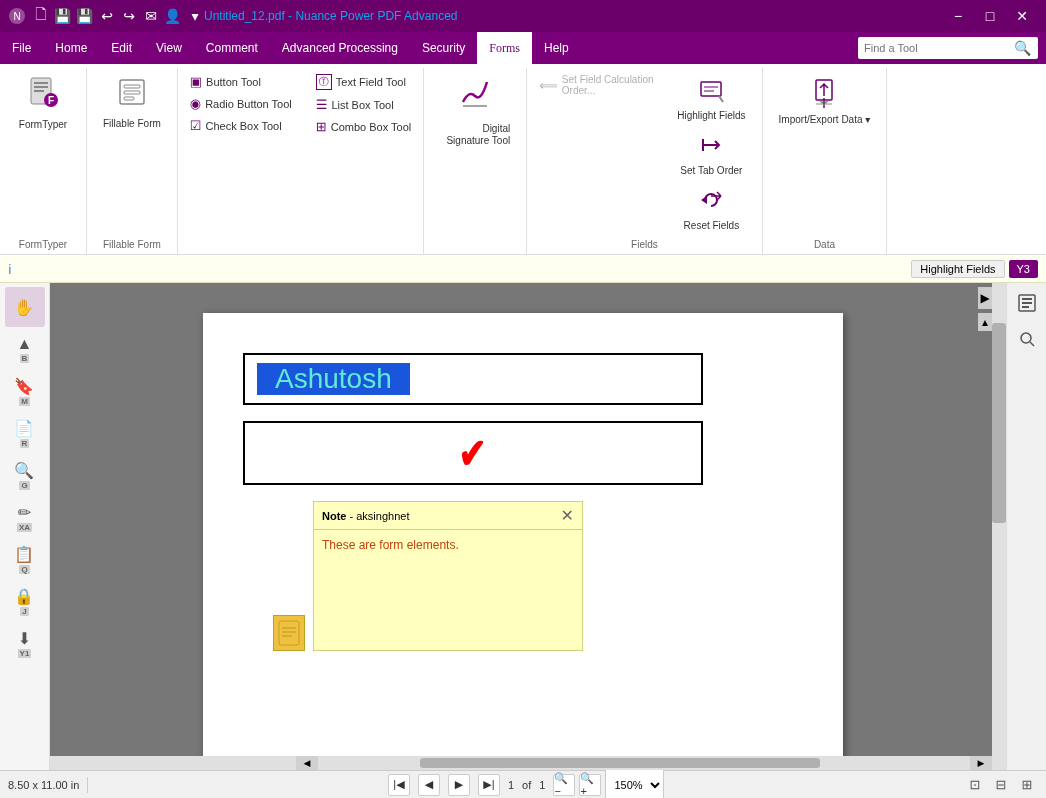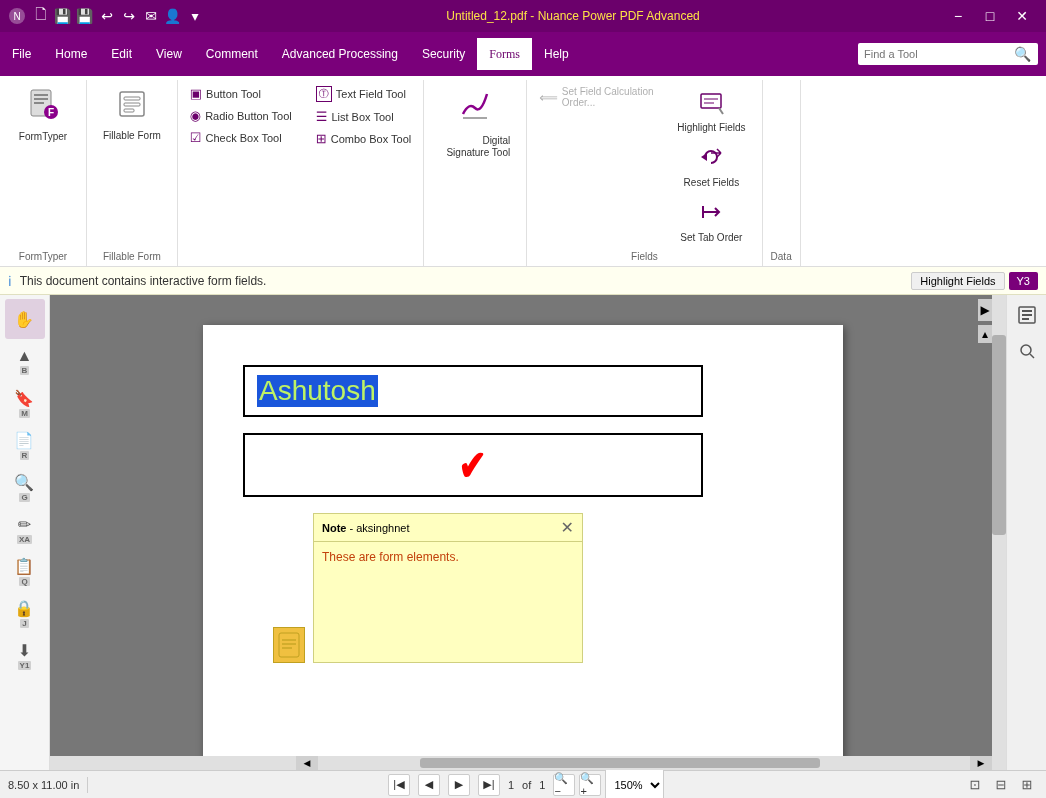--- a/index.html
+++ b/index.html
@@ -13,28 +13,28 @@
       display: flex;
       align-items: center;
       justify-content: space-between;
       padding: 0 8px;
       flex-shrink: 0;
     }
     .title-bar-left { display: flex; align-items: center; gap: 6px; }
     .title-bar-logo { width: 18px; height: 18px; background: transparent; display: flex; align-items: center; justify-content: center; }
     .title-bar-actions { display: flex; gap: 4px; }
     .title-bar-action { width: 18px; height: 18px; background: transparent; color: white; cursor: pointer; display: flex; align-items: center; justify-content: center; font-size: 14px; }
-    .title-bar-title { flex: 1; text-align: center; font-size: 12px; color: #fde047; }
+    .title-bar-title { flex: 1; font-size: 12px; color: #0ea5e9; }
     .title-bar-controls { display: flex; }
     .title-bar-btn { width: 32px; height: 32px; display: flex; align-items: center; justify-content: center; color: white; cursor: pointer; font-size: 14px; }
 
     
     .menu-bar {
       background: #7a007a;
-      height: 44px;
+      height: 32px;
       display: flex;
       align-items: center;
       flex-shrink: 0;
     }
     .menu-item {
       color: white;
       padding: 6px 12px;
       cursor: pointer;
       font-size: 12px;
       height: 32px;
@@ -207,22 +207,22 @@
       padding: 8px 12px;
       font-size: 28px;
       display: flex;
       align-items: center;
       margin-bottom: 16px;
       width: 460px;
     }
     .pdf-text-field .normal-text { color: #000; }
     .pdf-text-field .selected-text {
       background: #1a56db;
-      color: #bef264;
-      padding: 0 2px;
+      color: #5eead4;
+      padding: 0 18px;
     }
 
     .pdf-checkbox-field {
       border: 2px solid #000;
       height: 64px;
       display: flex;
       align-items: center;
       justify-content: center;
       margin-bottom: 16px;
       width: 460px;
@@ -534,50 +534,62 @@
               <rect x="7" y="10" width="14" height="2" fill="#6b006b" opacity="0.5"></rect>
               <rect x="7" y="14" width="10" height="2" fill="#6b006b" opacity="0.5"></rect>
               <path d="M22 20 L26 26" stroke="#888" stroke-width="2"></path>
             </svg>
           </div>
           <span style="font-size:10px;">Highlight Fields</span>
         </div>
         <div class="ribbon-btn-large" style="min-width:50px;">
           <div>
             <svg width="28" height="28" viewBox="0 0 28 28">
+              <path d="M6 14 L22 14" stroke="#6b006b" stroke-width="2"></path>
+              <path d="M18 10 L22 14 L18 18" stroke="#6b006b" stroke-width="2" fill="none"></path>
+              <path d="M6 8 L6 20" stroke="#6b006b" stroke-width="2"></path>
+            </svg>
+          </div>
+          <span style="font-size:10px;">Set Tab Order</span>
+        </div>
+        <div class="ribbon-btn-large" style="min-width:50px;">
+          <div>
+            <svg width="28" height="28" viewBox="0 0 28 28">
               <path d="M8 14 A6 6 0 1 1 14 20" fill="none" stroke="#6b006b" stroke-width="2"></path>
               <polygon points="4,14 10,10 10,18" fill="#6b006b"></polygon>
               <path d="M20 6 L24 10 M24 10 L20 14 M24 10 L14 10" stroke="#6b006b" stroke-width="1.5" fill="none"></path>
             </svg>
           </div>
           <span style="font-size:10px;">Reset Fields</span>
         </div>
-        <div class="ribbon-btn-large" style="min-width:50px;">
-          <div>
-            <svg width="28" height="28" viewBox="0 0 28 28">
-              <path d="M6 14 L22 14" stroke="#6b006b" stroke-width="2"></path>
-              <path d="M18 10 L22 14 L18 18" stroke="#6b006b" stroke-width="2" fill="none"></path>
-              <path d="M6 8 L6 20" stroke="#6b006b" stroke-width="2"></path>
-            </svg>
-          </div>
-          <span style="font-size:10px;">Set Tab Order</span>
-        </div>
       </div>
     </div>
     <div class="ribbon-group-label">Fields</div>
   </div>
 
   <div class="ribbon-large-group">
+    <div class="ribbon-btn-large">
+      <div>
+        <svg width="32" height="32" viewBox="0 0 32 32">
+          <rect x="8" y="4" width="16" height="20" rx="1" fill="none" stroke="#6b006b" stroke-width="1.5"></rect>
+          <path d="M16 8 L16 20 M12 12 L16 8 L20 12" stroke="#6b006b" stroke-width="1.5" fill="none"></path>
+          <path d="M16 22 L16 34" stroke="#6b006b" stroke-width="1.5" fill="none"></path>
+          <path d="M8 28 L24 28" stroke="#888" stroke-width="1"></path>
+          <path d="M12 25 L16 28 L20 25" stroke="#888" stroke-width="1.5" fill="none"></path>
+          <text x="16" y="29" text-anchor="middle" fill="#555" font-size="7">▾</text>
+        </svg>
+      </div>
+      <span style="font-size:10px; text-align:center;">Import/Export Data ▾</span>
+    </div>
     <div class="ribbon-group-label">Data</div>
   </div>
 </div>
 
 <div class="notification-bar">
   <span class="info-icon">ℹ</span>
-  <span>This document contains interactive form fields.</span>
   <div class="notification-bar-actions">
     <button class="highlight-fields-btn">Highlight Fields</button>
     <button class="y3-btn">Y3</button>
   </div>
 </div>
 
 <div class="main-area">
 
   <div class="left-sidebar">
     <div class="sidebar-tool" style="background:#e0d0e0;">

